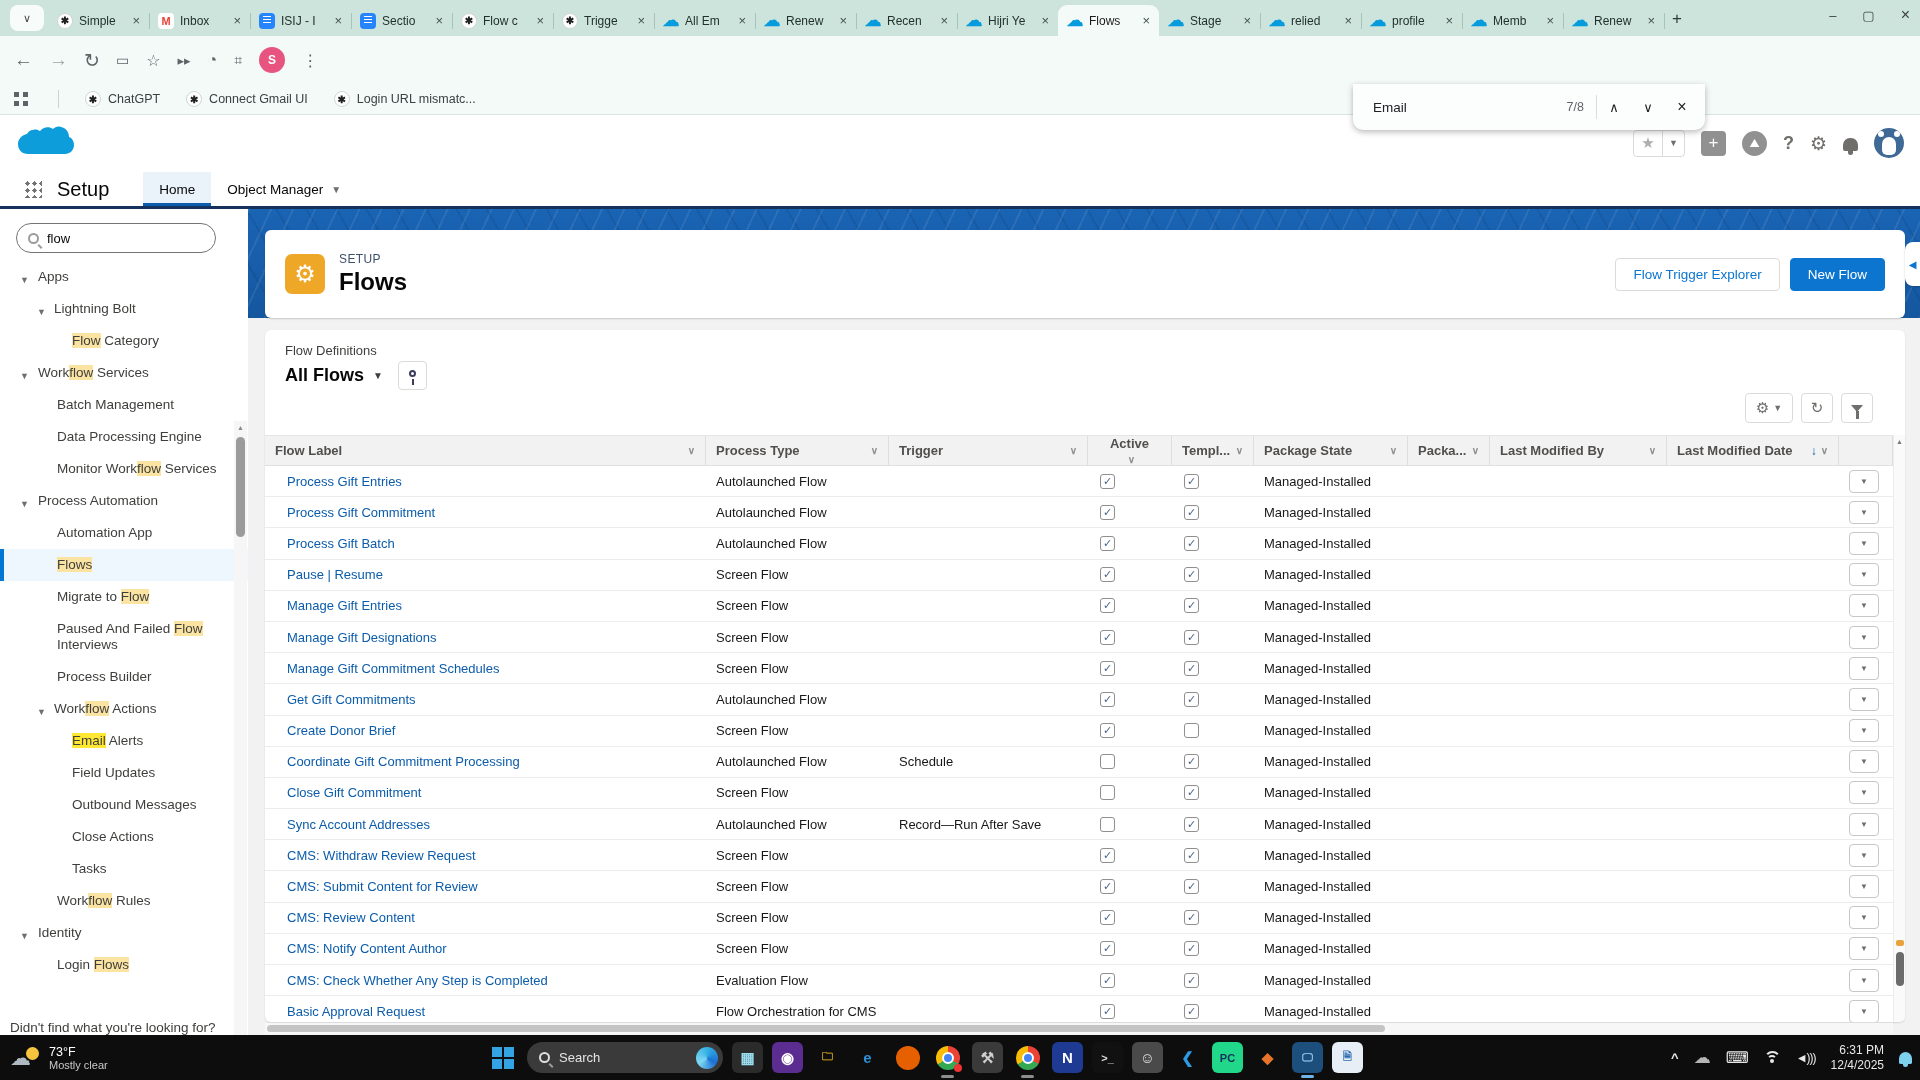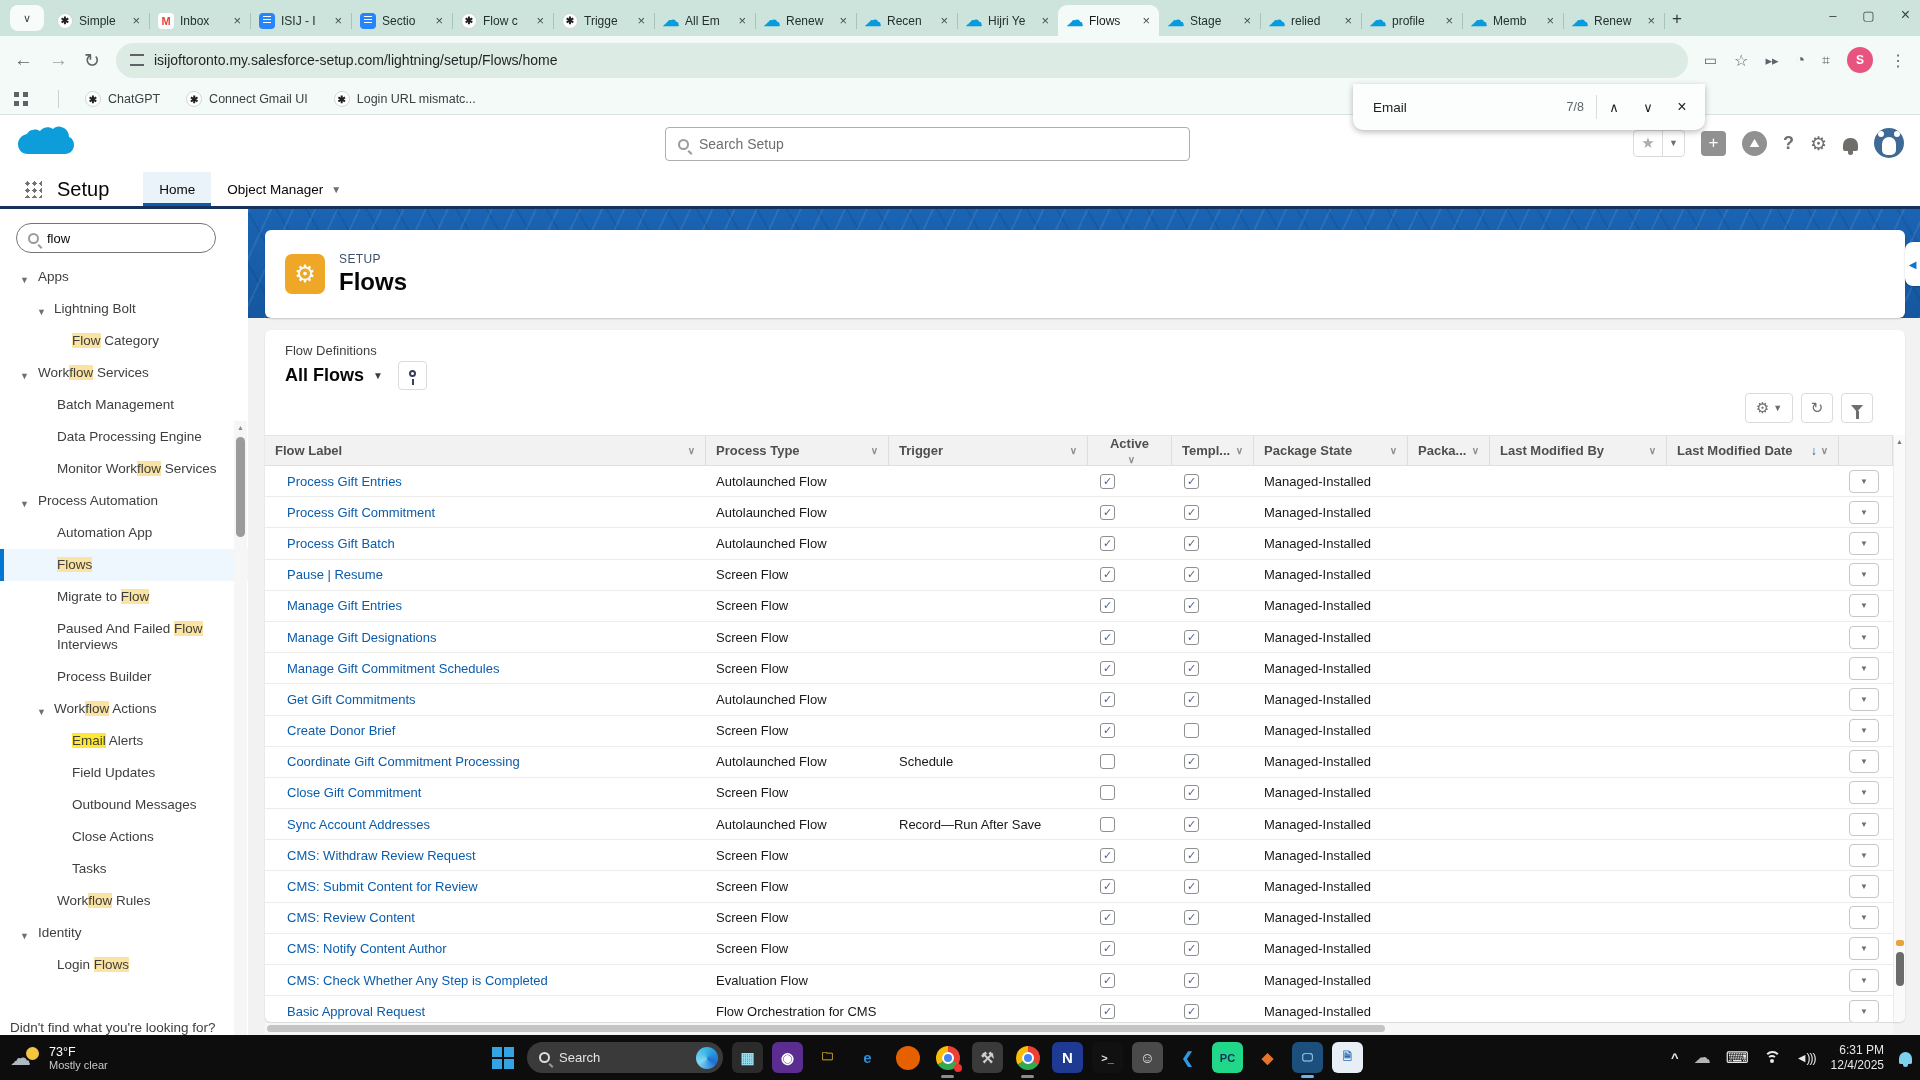--- a/index.html
+++ b/index.html
@@ -280,24 +280,20 @@
 <div id="wincontrols">
   <span>–</span>
   <span>▢</span>
   <span style="font-size:16px">×</span>
 </div>
 
 <div id="toolbar">
   <span class="navic">←</span>
   <span class="navic" style="color:#9aa5a1">→</span>
   <span class="navic">↻</span>
-  <div id="urlpill">
-    <span class="tuneicon"></span>
-    <span>isijoftoronto.my.salesforce-setup.com/lightning/setup/Flows/home</span>
-  </div>
   <div class="toolbar-right">
     <span style="font-size:14px">▭</span>
     <span>☆</span>
     <span style="font-size:13px">▸▸</span>
     <span>◔</span>
     <span style="font-size:14px">⌗</span>
     <span class="avatar-s">S</span>
     <span>⋮</span>
   </div>
 </div>
@@ -325,24 +321,20 @@
   <span class="finddiv"></span>
   <span class="findbtn">∧</span>
   <span class="findbtn">∨</span>
   <span class="findbtn" style="font-size:16px">×</span>
 </div>
 
 <div id="sfheader">
   <svg class="sflogo" width="58" height="38" viewBox="0 0 58 38">
     <path fill="#0d9dda" d="M24 6c3-4 9-5 13-2 2-2 5-3 8-2 5 1 8 5 8 10 3 1 5 4 5 8 0 5-4 9-9 9H12C6 29 2 25 2 19c0-5 4-9 9-10 1-2 3-4 6-4 3-1 5 0 7 1z"></path>
   </svg>
-  <div id="sfsearch">
-    <span class="mag"></span>
-    <input placeholder="Search Setup" style="">
-  </div>
   <div id="sficons">
     <span class="favcombo">
       <span class="favstar">★</span>
       <span class="favcaret">▼</span>
     </span>
     <span class="plusbox">+</span>
     <span class="trailic">⛰</span>
     <span class="qmark">?</span>
     <span class="gearic">⚙</span>
     <span class="bell"></span>
@@ -404,20 +396,24 @@
 
 <div id="main">
   <div id="banner"></div>
 
   <div id="pagecard">
     <span class="gear-tile">⚙</span>
     <span>
       <div class="eyebrow">SETUP</div>
       <div class="page-title">Flows</div>
     </span>
+    <span class="page-actions" id="pageactions">
+        <span class="btn">Flow Trigger Explorer</span>
+        <span class="btn brand">New Flow</span>
+      </span>
   </div>
   <div id="collapse-tab">◀</div>
 
   <div id="listcard">
     <div class="lc-pad">
       <div id="list-entity">Flow Definitions</div>
       <div id="viewrow">
         <span id="view-name">All Flows</span>
         <span class="vcaret">▼</span>
         <span class="pinbtn">

